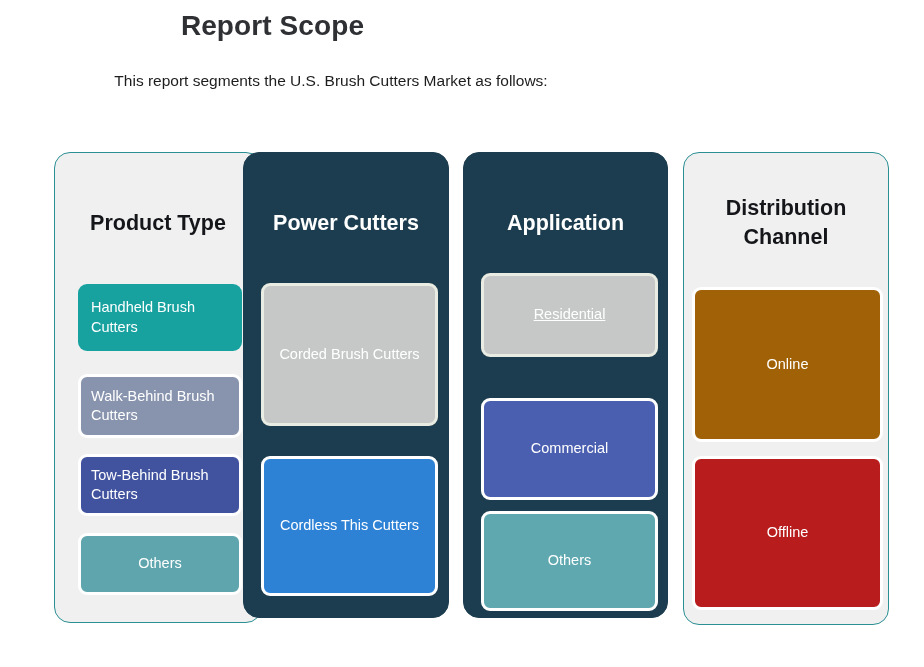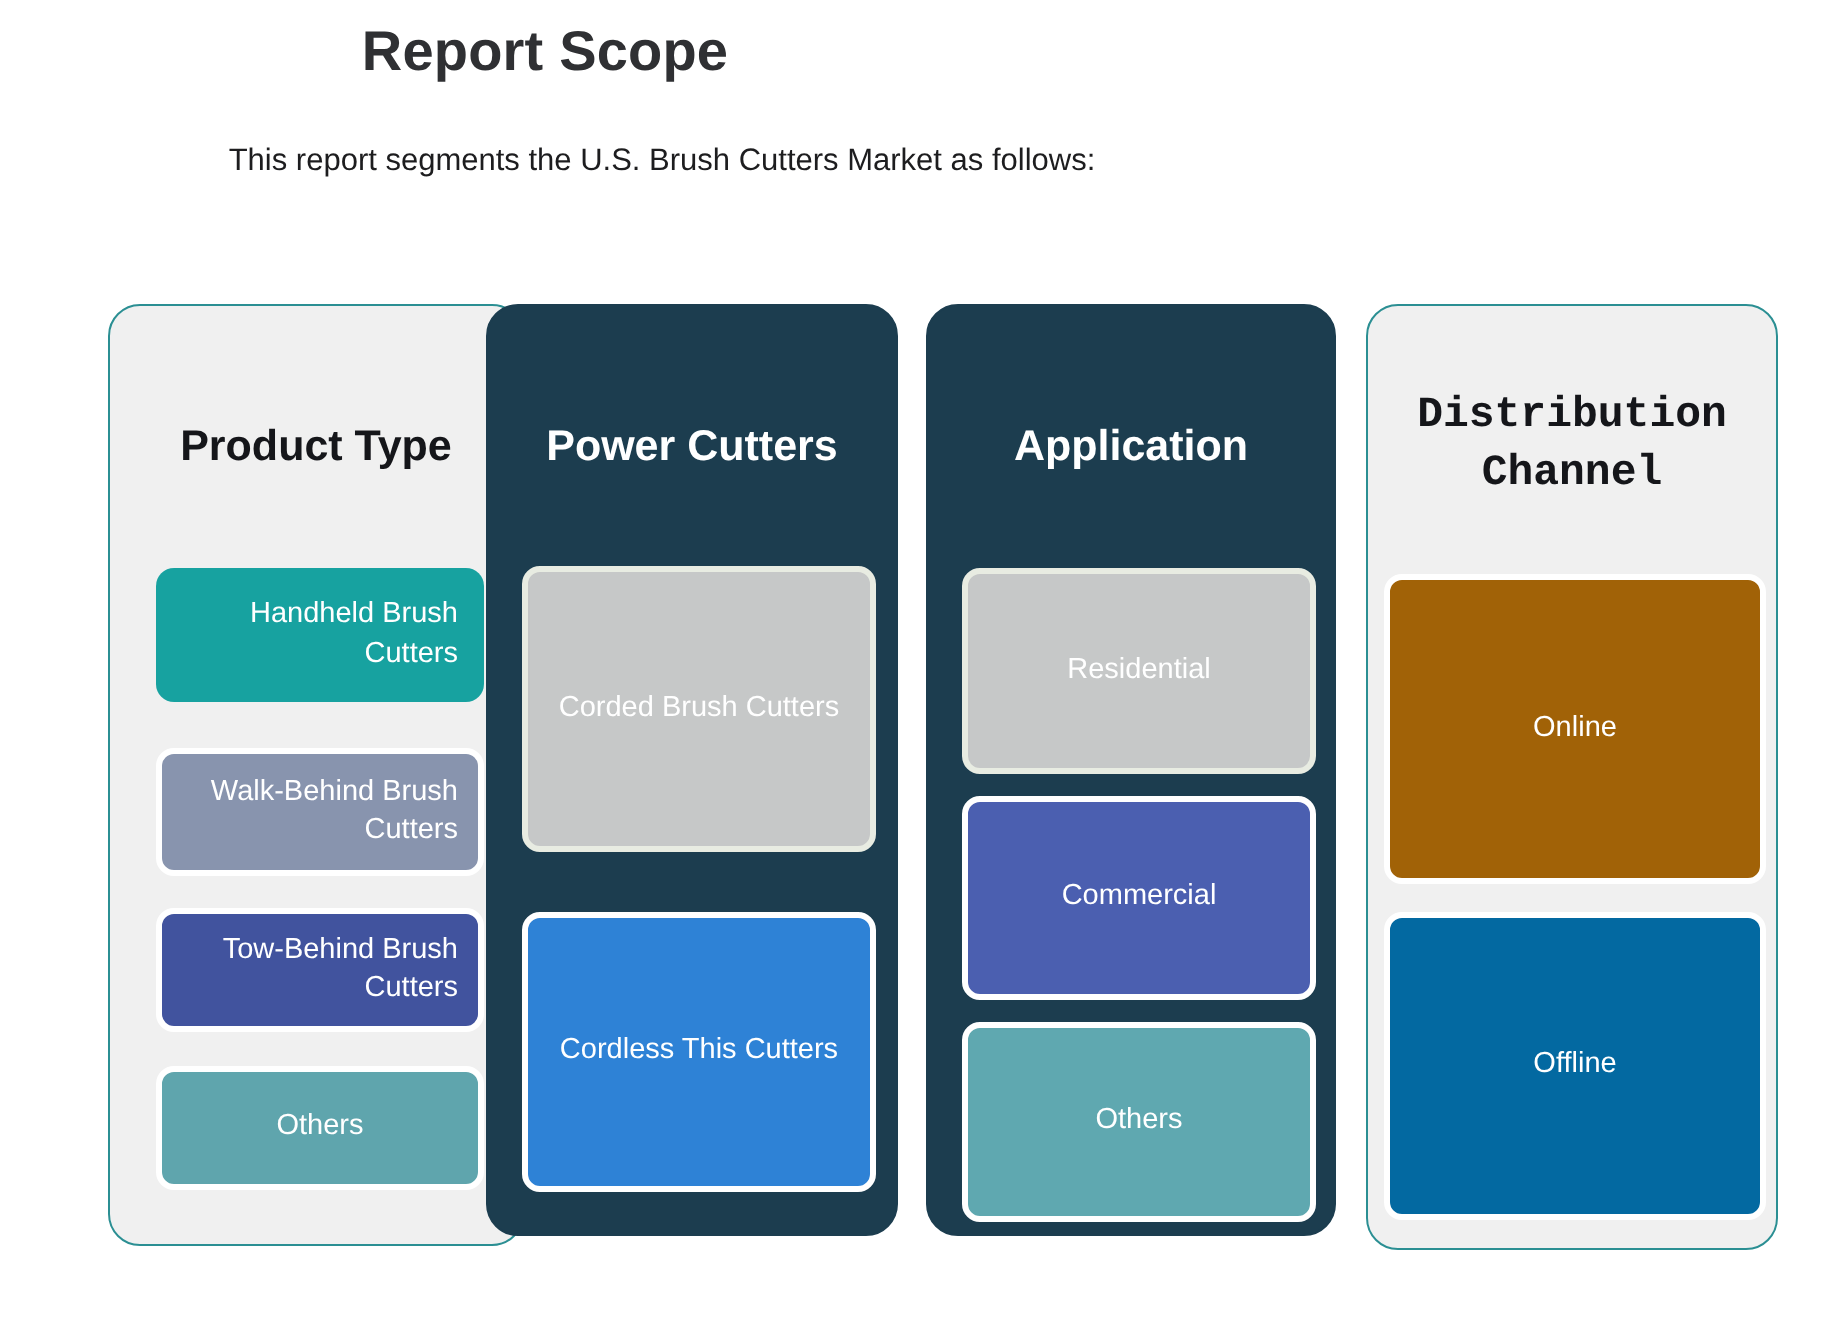--- a/index.html
+++ b/index.html
@@ -82,32 +82,32 @@
     right: 8px;
     text-align: center;
     font-size: 21.5px;
     font-weight: bold;
     line-height: 1.33;
   }
 
   #card-0 .column-title { top: 56px; }
   #card-1 .column-title { top: 56px; }
   #card-2 .column-title { top: 56px; }
-  #card-3 .column-title { top: 41px; font-family: Liberation Mono, monospace; }
+  #card-3 .column-title { top: 41px; }
 
   .theme-light .column-title { color: #15161a; }
   .theme-dark  .column-title { color: #ffffff; }
 
   
   .chip {
     position: absolute;
     display: flex;
     align-items: center;
     justify-content: center;
-    text-align: right;
+    text-align: left;
     color: #ffffff;
     font-size: 14.5px;
     line-height: 1.33;
     border-radius: 9px;
     padding: 4px 10px;
   }
 
   .chip.border-white  { border: 3px solid #ffffff; }
   .chip.border-pale   { border: 3px solid #e8ece2; }
   .chip.border-none   { border: 3px solid transparent; }
@@ -119,21 +119,21 @@
   #chip-0-2 { top: 301px; height: 62px; }
   #chip-0-3 { top: 380px; height: 62px; }
 
   
   #card-1 .chip { left: 17px; width: 177px; }
   #chip-1-0 { top: 130px; height: 143px; }
   #chip-1-1 { top: 303px; height: 140px; }
 
   
   #card-2 .chip { left: 17px; width: 177px; }
-  #chip-2-0 { top: 131px; height: 103px; }
+  #chip-2-0 { top: 120px; height: 84px; text-decoration: underline; }
   #chip-2-1 { top: 245px; height: 102px; }
   #chip-2-2 { top: 358px; height: 100px; }
 
   
   #card-3 .chip { left: 8px; width: 191px; }
   #chip-3-0 { top: 134px; height: 155px; }
   #chip-3-1 { top: 303px; height: 154px; }
 </style>
 </head>
 <body>
@@ -163,17 +163,17 @@
     <div class="column-card theme-dark" id="card-2">
       <div class="column-title">Application</div>
       <div class="chip border-pale" id="chip-2-0" style="background-color: rgb(198, 200, 200);">Residential</div>
       <div class="chip border-white" id="chip-2-1" style="background-color: rgb(75, 95, 176);">Commercial</div>
       <div class="chip border-white" id="chip-2-2" style="background-color: rgb(95, 168, 176);">Others</div>
     </div>
 
     <div class="column-card theme-light" id="card-3">
       <div class="column-title">Distribution Channel</div>
       <div class="chip border-white" id="chip-3-0" style="background-color: #a16207;">Online</div>
-      <div class="chip border-white" id="chip-3-1" style="background-color: #0369a1;">Offline</div>
+      <div class="chip border-white" id="chip-3-1" style="background-color: #b91c1c;">Offline</div>
     </div>
 
   </div>
 </div>
 
 </body></html>

